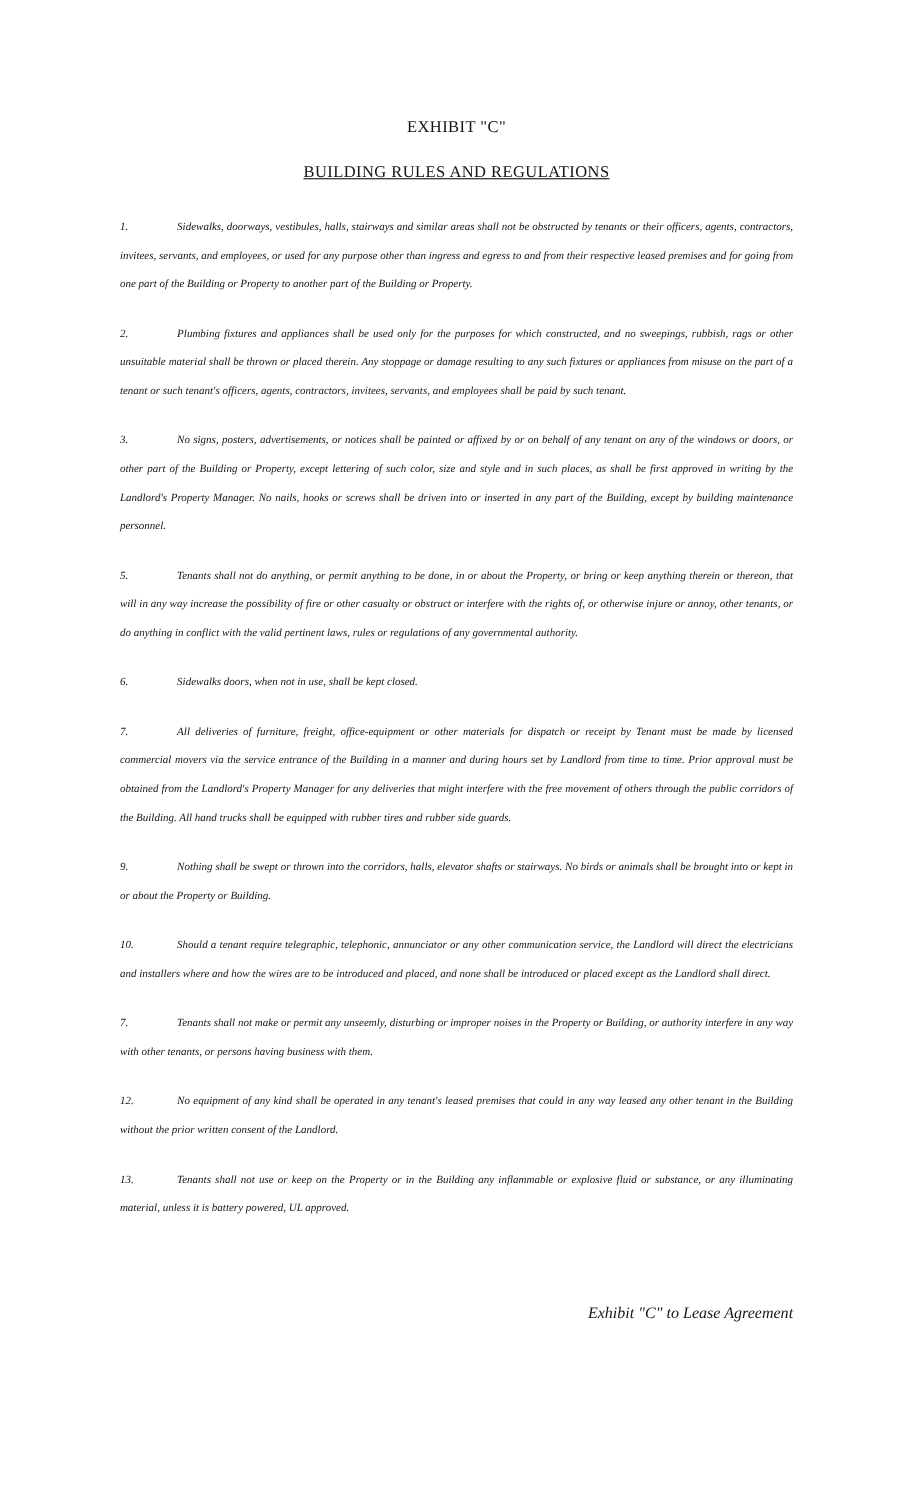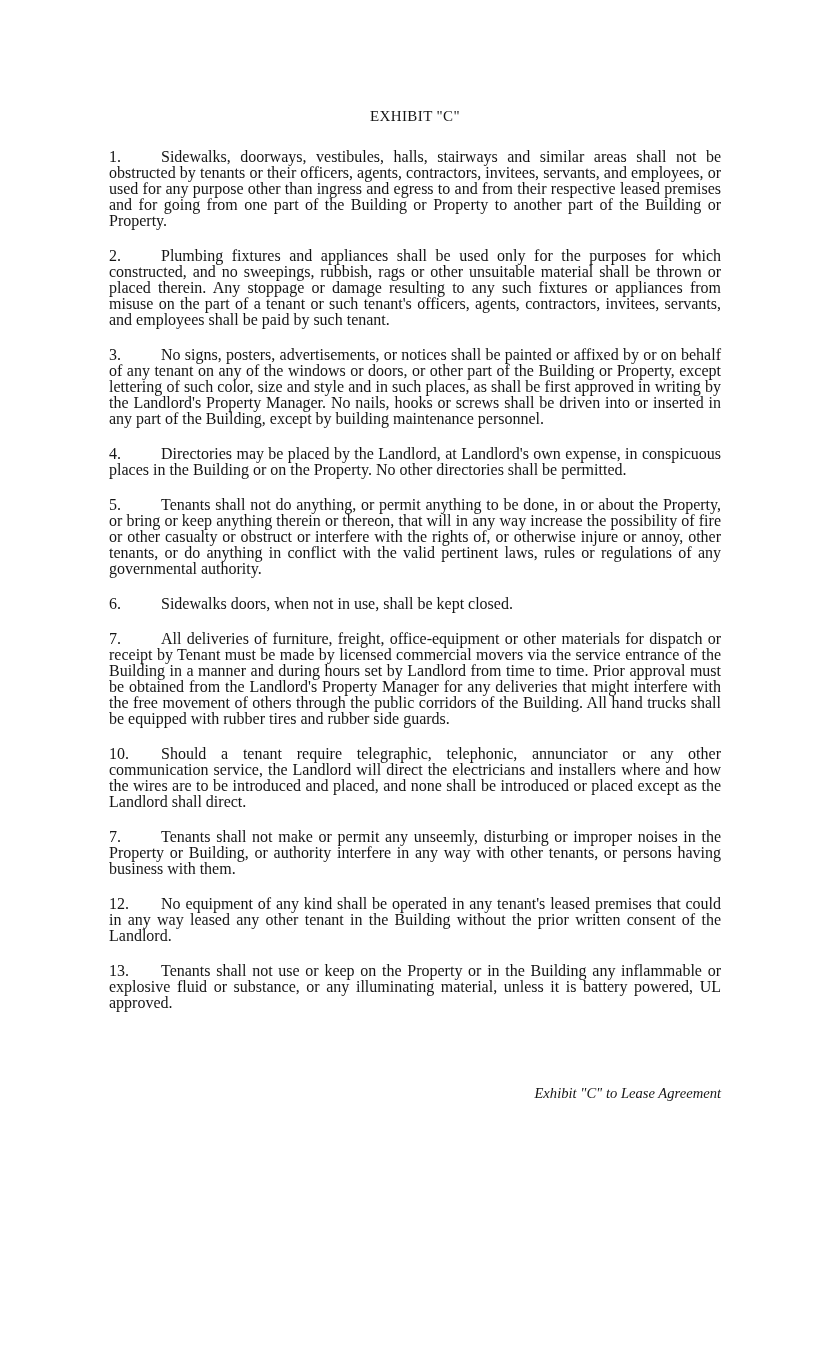--- a/index.html
+++ b/index.html
@@ -26,50 +26,52 @@
   .heading {
     font-size: 15px;
     font-weight: normal;
     text-align: center;
     text-decoration: underline;
     letter-spacing: 0.4px;
     margin-bottom: 28px;
   }
   .rules { }
   .rule {
-    font-size: 16px;
-    line-height: 16px;
+    font-size: 10px;
+    line-height: 26px;
     text-align: justify;
     margin-bottom: 19px;
+    font-style: italic;
   }
   .num {
     display: inline-block;
     width: 52px;
   }
   .footer {
     margin-top: 74px;
     text-align: right;
     font-style: italic;
     font-size: 14.6px;
   }
 </style>
 </head>
 <body>
 
 <div class="page">
   <h1 class="title">EXHIBIT "C"</h1>
+  <h2 class="heading">BUILDING RULES AND REGULATIONS</h2>
 
   <div class="rules">
     <p class="rule"><span class="num">1.</span><span class="txt">Sidewalks, doorways, vestibules, halls, stairways and similar areas shall not be obstructed by tenants or their officers, agents, contractors, invitees, servants, and employees, or used for any purpose other than ingress and egress to and from their respective leased premises and for going from one part of the Building or Property to another part of the Building or Property.</span></p>
     <p class="rule"><span class="num">2.</span><span class="txt">Plumbing fixtures and appliances shall be used only for the purposes for which constructed, and no sweepings, rubbish, rags or other unsuitable material shall be thrown or placed therein. Any stoppage or damage resulting to any such fixtures or appliances from misuse on the part of a tenant or such tenant's officers, agents, contractors, invitees, servants, and employees shall be paid by such tenant.</span></p>
     <p class="rule"><span class="num">3.</span><span class="txt">No signs, posters, advertisements, or notices shall be painted or affixed by or on behalf of any tenant on any of the windows or doors, or other part of the Building or Property, except lettering of such color, size and style and in such places, as shall be first approved in writing by the Landlord's Property Manager.  No nails, hooks or screws shall be driven into or inserted in any part of the Building, except by building maintenance personnel.</span></p>
-    <p class="rule"><span class="num">4.</span><span class="txt">Directories may be placed by the Landlord, at Landlord's own expense, in conspicuous places in the Building or on the Property.  No other directories shall be permitted.</span></p>
     <p class="rule"><span class="num">5.</span><span class="txt">Tenants shall not do anything, or permit anything to be done, in or about the Property, or bring or keep anything therein or thereon, that will in any way increase the possibility of fire or other casualty or obstruct or interfere with the rights of, or otherwise injure or annoy, other tenants, or do anything in conflict with the valid pertinent laws, rules or regulations of any governmental authority.</span></p>
     <p class="rule"><span class="num">6.</span><span class="txt">Sidewalks doors, when not in use, shall be kept closed.</span></p>
     <p class="rule"><span class="num">7.</span><span class="txt">All deliveries of furniture, freight, office-equipment or other materials for dispatch or receipt by Tenant must be made by licensed commercial movers via the service entrance of the Building in a manner and during hours set by Landlord from time to time.  Prior approval must be obtained from the Landlord's Property Manager for any deliveries that might interfere with the free movement of others through the public corridors of the Building.  All hand trucks shall be equipped with rubber tires and rubber side guards.</span></p>
+    <p class="rule"><span class="num">9.</span><span class="txt">Nothing shall be swept or thrown into the corridors, halls, elevator shafts or stairways.  No birds or animals shall be brought into or kept in or about the Property or Building.</span></p>
     <p class="rule"><span class="num">10.</span><span class="txt">Should a tenant require telegraphic, telephonic, annunciator or any other communication service, the Landlord will direct the electricians and installers where and how the wires are to be introduced and placed, and none shall be introduced or placed except as the Landlord shall direct.</span></p>
     <p class="rule"><span class="num">7.</span><span class="txt">Tenants shall not make or permit any unseemly, disturbing or improper noises in the Property or Building, or authority interfere in any way with other tenants, or persons having business with them.</span></p>
     <p class="rule"><span class="num">12.</span><span class="txt">No equipment of any kind shall be operated in any tenant's leased premises that could in any way leased any other tenant in the Building without the prior written consent of the Landlord.</span></p>
     <p class="rule"><span class="num">13.</span><span class="txt">Tenants shall not use or keep on the Property or in the Building any inflammable or explosive fluid or substance, or any illuminating material, unless it is battery powered, UL approved.</span></p>
   </div>
 
   <div class="footer">Exhibit "C" to Lease Agreement</div>
 </div>
 
 </body></html>

